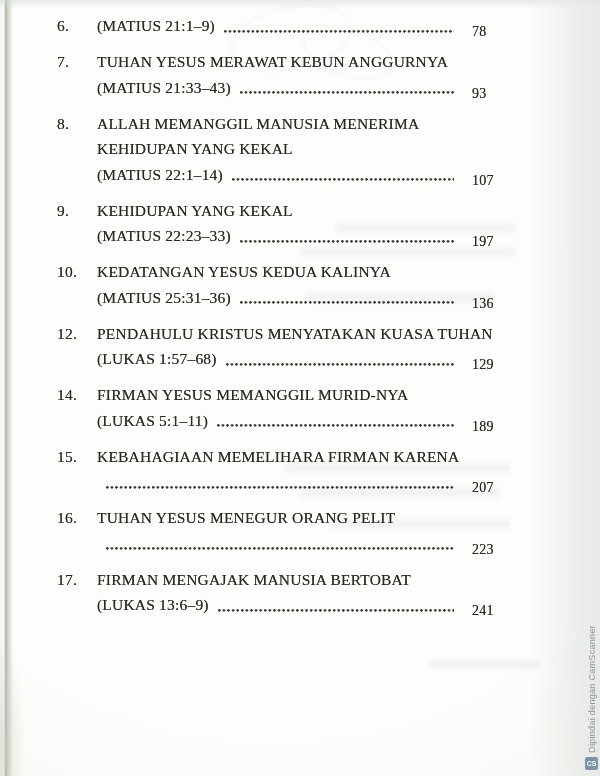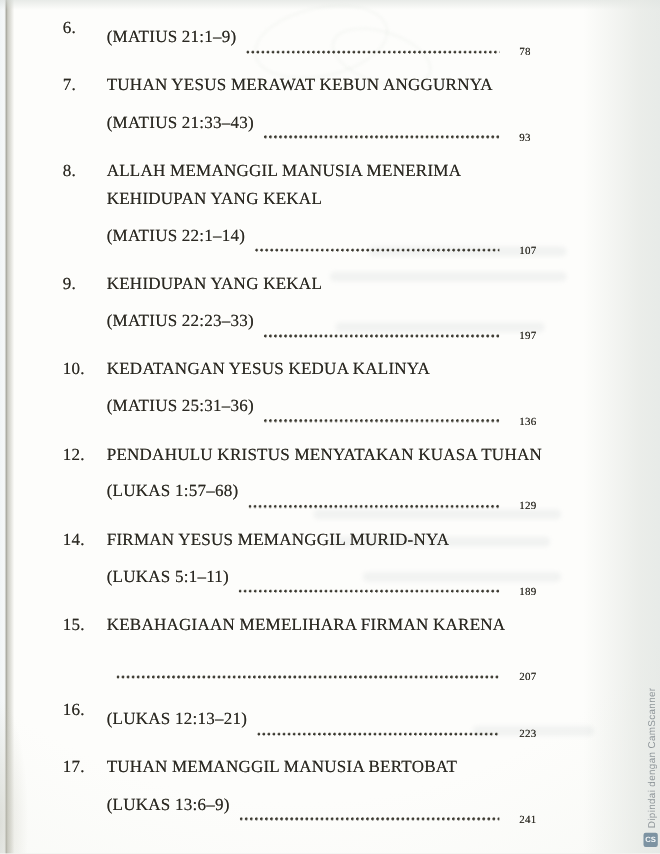--- a/index.html
+++ b/index.html
@@ -65,37 +65,36 @@
   .entry {
     display: flex;
     margin: 0 0 10.5px 0;
     font-size: 15.5px;
     line-height: 25.5px;
     letter-spacing: .2px;
     text-shadow: 0 0 .5px rgba(43,41,34,.7);
   }
   .num { width: 40px; flex: 0 0 40px; }
   .entry-body { flex: 1 1 auto; min-width: 0; }
-  .refline { display: flex; align-items: center; }
+  .refline { display: flex; align-items: flex-start; }
   .ref { white-space: nowrap; }
   .leader {
     flex: 1 1 auto;
     height: 3px;
     align-self: flex-end;
     margin: 0 6px 6px 9px;
     background: radial-gradient(circle at 1.3px 1.4px, #3a382f 1.05px, rgba(58,56,47,0) 1.5px) repeat-x;
     background-size: 4.6px 3px;
   }
   .pagenum {
     flex: 0 0 40px; width: 40px;
     padding-left: 12px; box-sizing: border-box;
-    font-size: 10px;
+    font-size: 14px;
     transform: translateY(6px);
     white-space: nowrap;
-    margin-top: 16px;
   }
   
   .watermark {
     position: absolute; right: 0; bottom: 6px; width: 17px;
     display: flex; flex-direction: column; align-items: center;
     gap: 4px;
   }
   .wm-text {
     writing-mode: vertical-rl;
     transform: rotate(180deg);
@@ -238,33 +237,35 @@
         <div class="refline">
           <span class="leader"></span>
           <span class="pagenum">207</span>
         </div>
       </div>
     </li>
 
     <li class="entry">
       <span class="num">16.</span>
       <div class="entry-body">
-        <div class="refline">
-          <span class="ref">(LUKAS 12:13–21)</span>
+        <div class="title">
+            <div>TUHAN YESUS MENEGUR ORANG PELIT</div>
+          </div>
+        <div class="refline">
           <span class="leader"></span>
           <span class="pagenum">223</span>
         </div>
       </div>
     </li>
 
     <li class="entry">
       <span class="num">17.</span>
       <div class="entry-body">
         <div class="title">
-            <div>TUHAN MEMANGGIL MANUSIA BERTOBAT</div>
+            <div>FIRMAN MENGAJAK MANUSIA BERTOBAT</div>
           </div>
         <div class="refline">
           <span class="ref">(LUKAS 13:6–9)</span>
           <span class="leader"></span>
           <span class="pagenum">241</span>
         </div>
       </div>
     </li>
   </ol>
 

